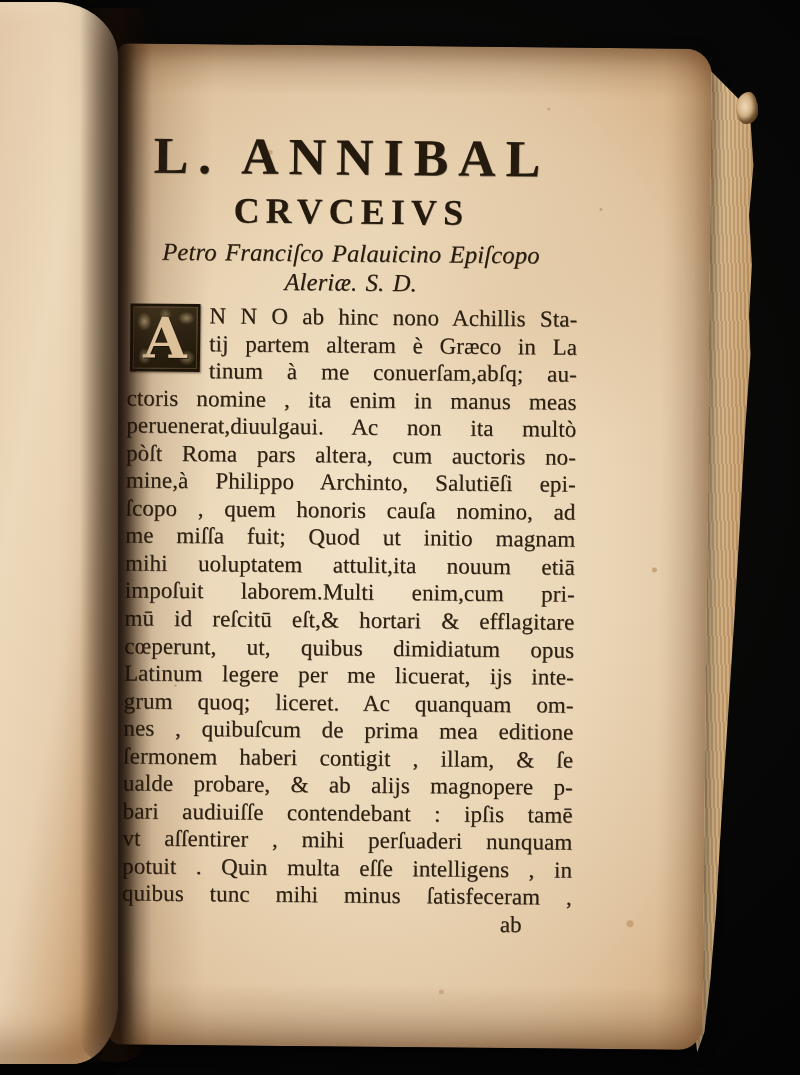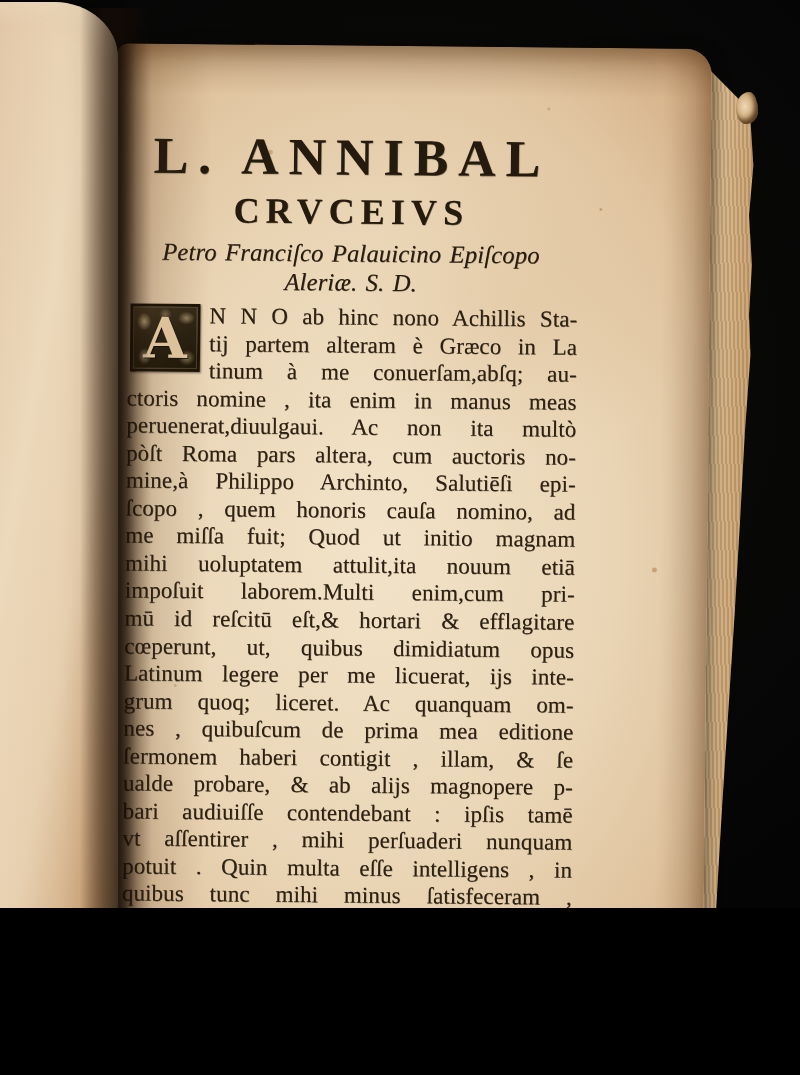--- a/index.html
+++ b/index.html
@@ -1,17 +1,17 @@
 <!DOCTYPE html>
 <html><head>
 <meta charset="utf-8">
 <style>
   html,body{margin:0;padding:0;background:#000;}
   body{width:800px;height:1075px;font-family:"Liberation Serif","DejaVu Serif",serif;}
-  .scene{position:relative;width:800px;height:908px;overflow:hidden;
+  .scene{position:relative;width:800px;height:1075px;overflow:hidden;
     background:radial-gradient(130% 110% at 50% 42%, #0e0d0b 0%, #050505 55%, #000 100%);}
 
   
   .fore-edge{position:absolute;left:690px;top:56px;width:72px;height:996px;
     clip-path:polygon(8% 0%,36% 2%,70% 4.5%,84% 6.5%,88% 11%,82% 16%,86% 21%,82% 26%,84% 30%,
       76% 38%,70% 46%,62% 56%,53% 66%,44% 76%,36% 86%,28% 93%,20% 98%,10% 100%,5% 97%,6% 60%,9% 30%,7% 10%);
     background:
       repeating-linear-gradient(88deg, rgba(70,40,15,.16) 0 2px, rgba(235,210,170,.10) 2px 4px),
       linear-gradient(92deg,#bf9767 0%,#d8b88c 35%,#c9a170 65%,#9c7344 85%,#6f4f2a 100%);}
   .fore-edge-curl{position:absolute;left:736px;top:92px;width:22px;height:32px;

